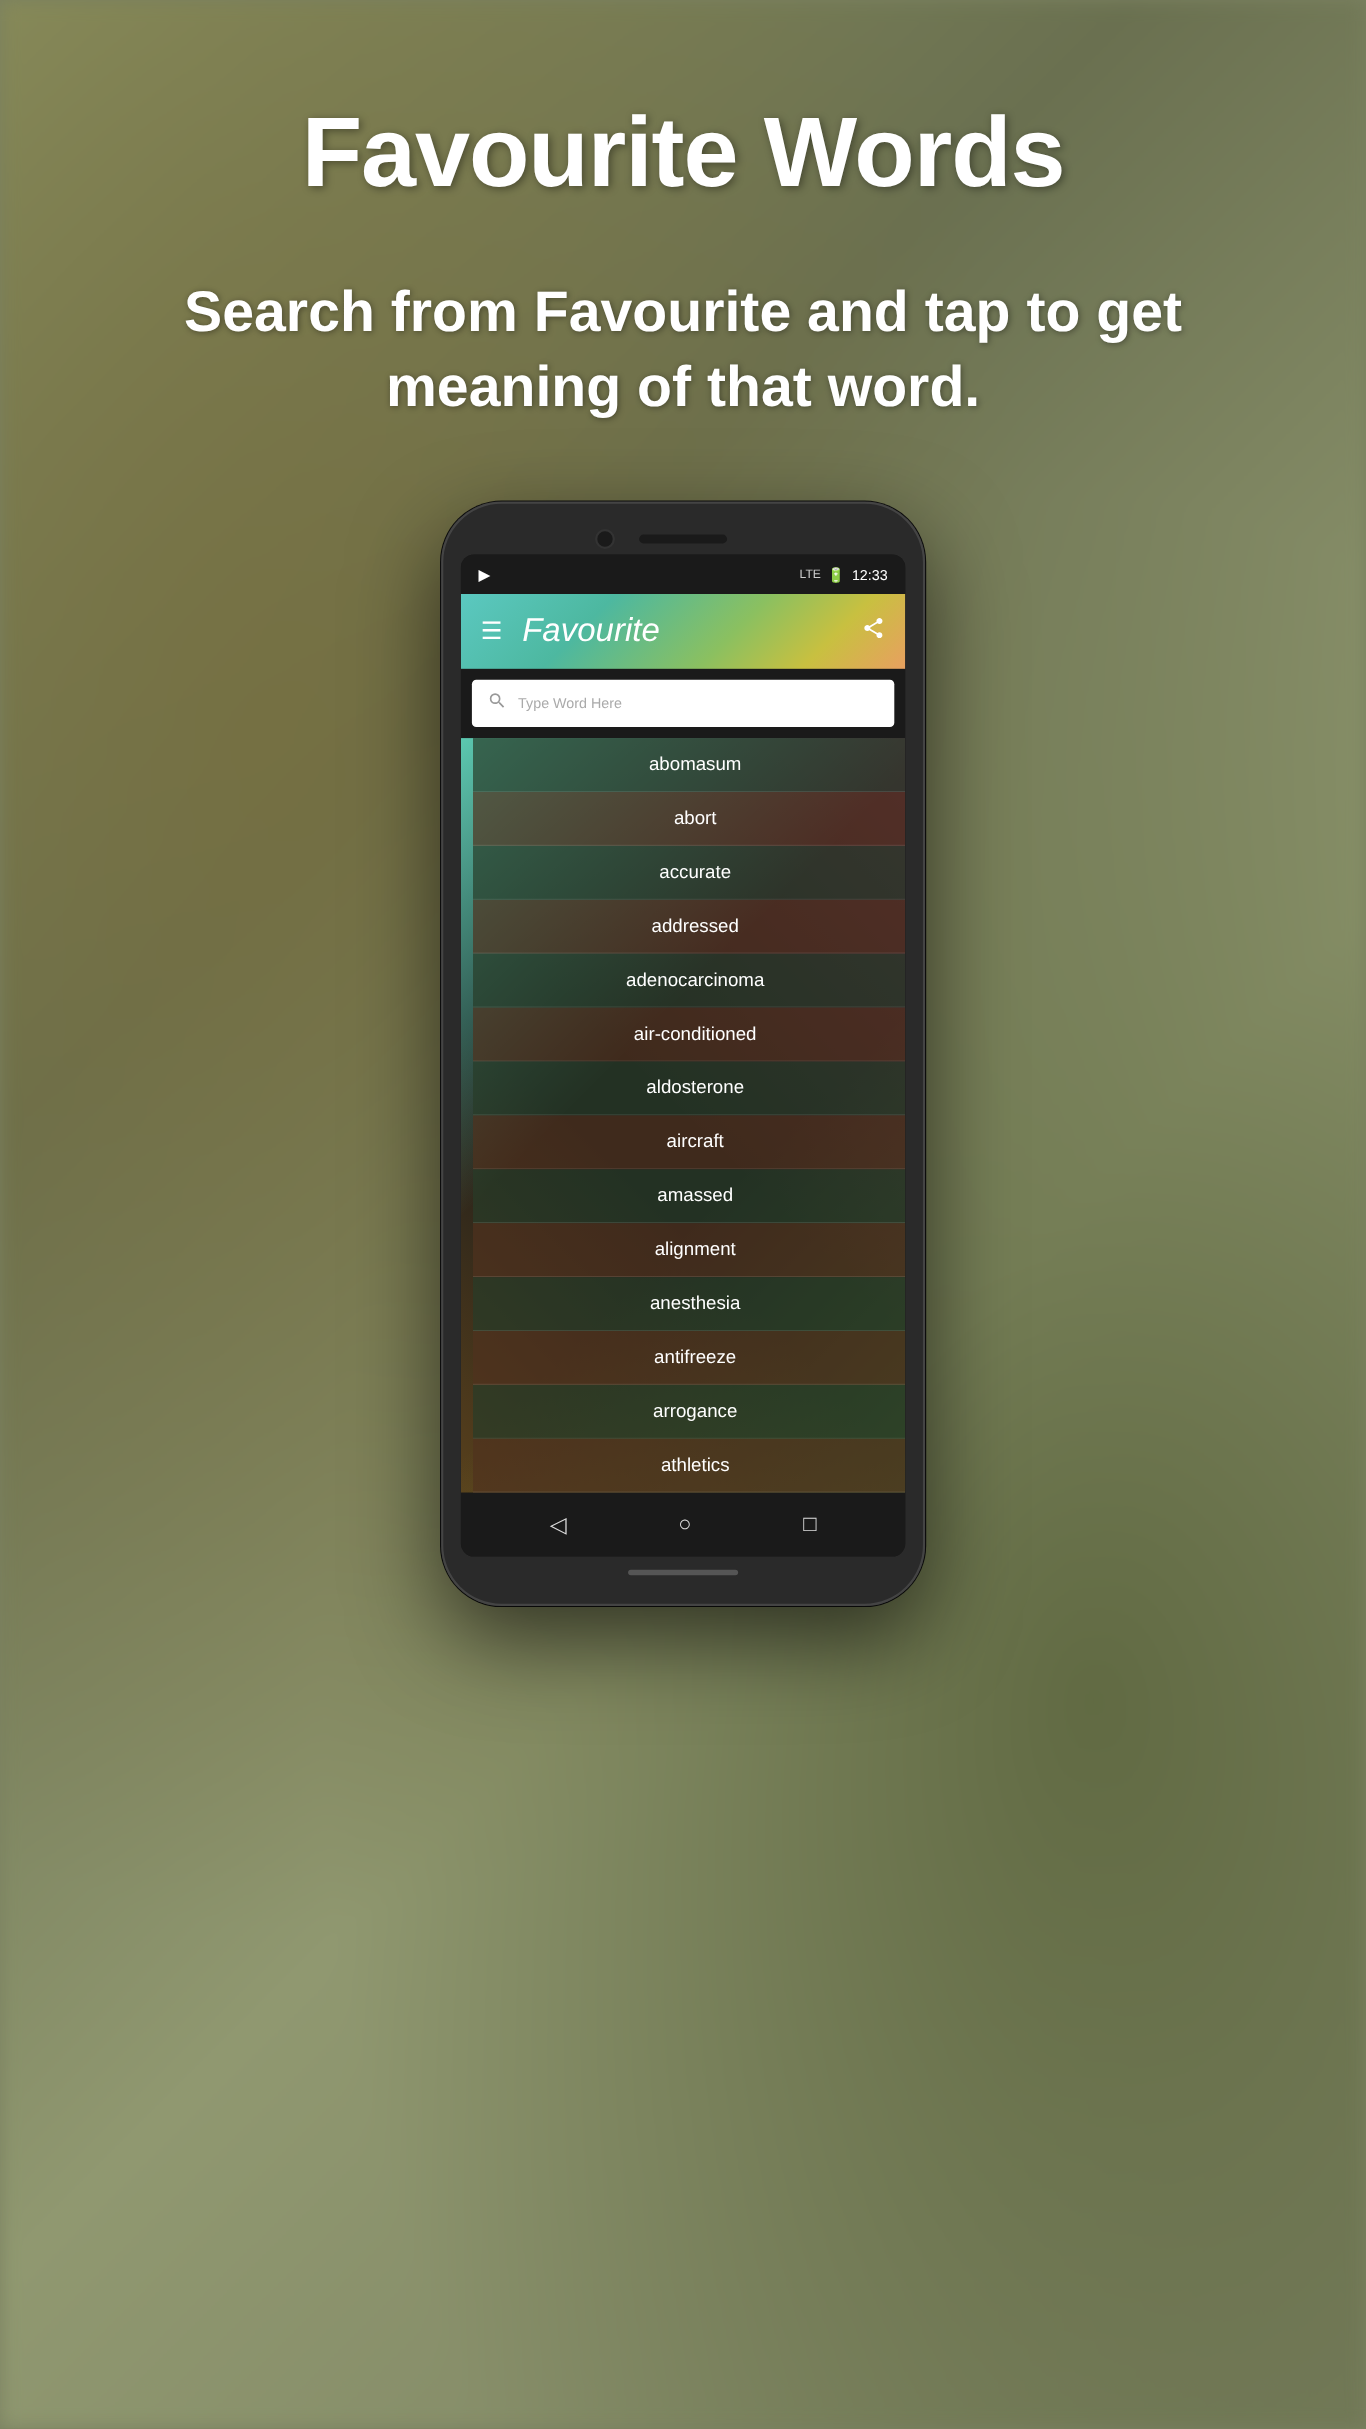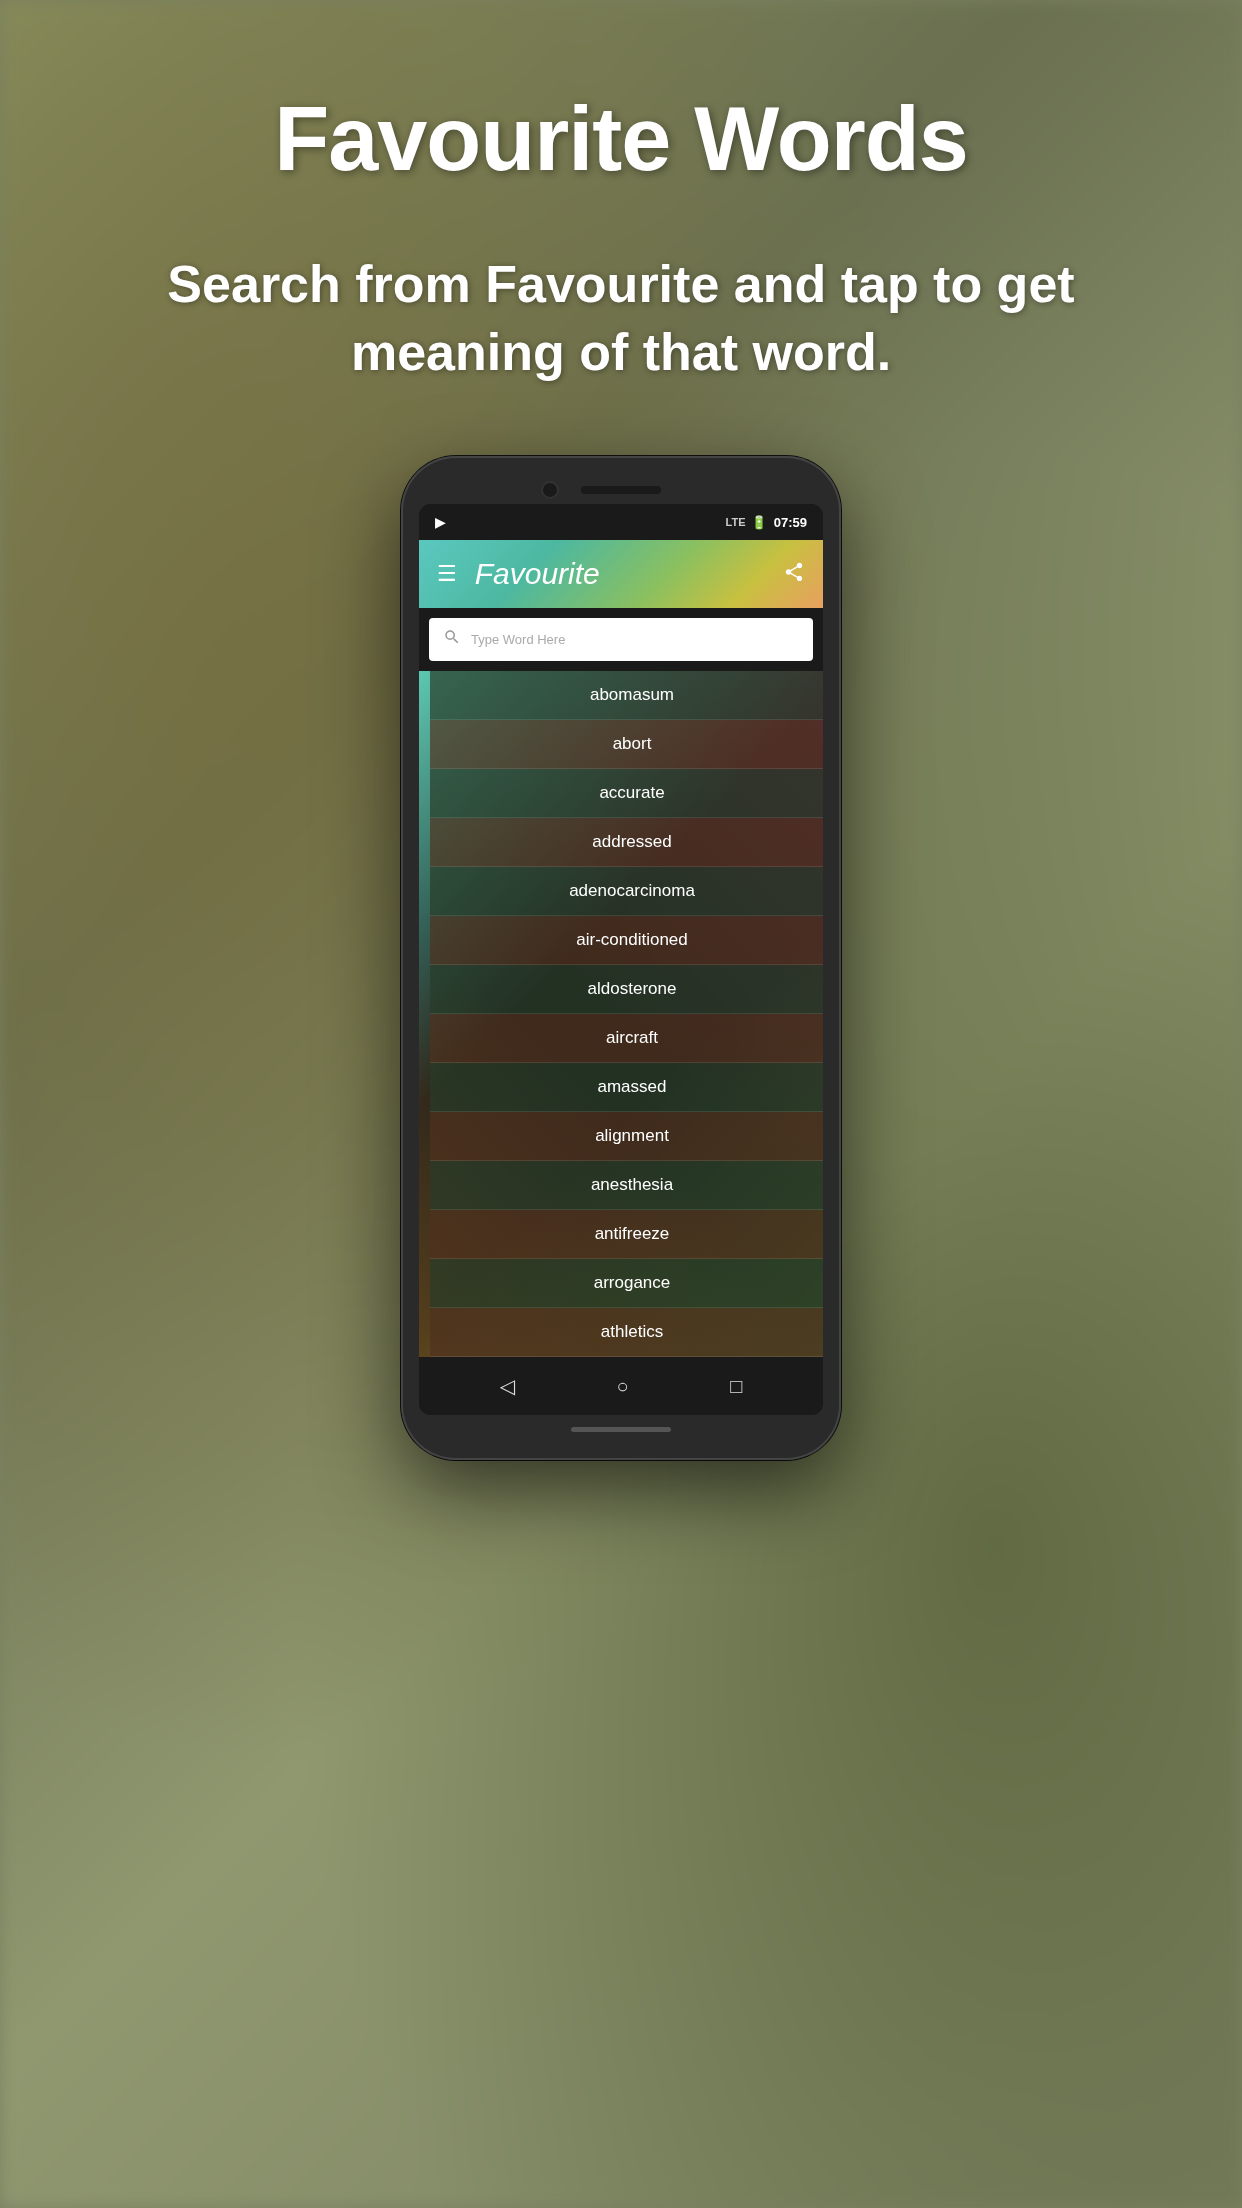--- a/index.html
+++ b/index.html
@@ -119,21 +119,20 @@
       color: white;
       font-size: 14px;
     }
 
     .status-right {
       display: flex;
       align-items: center;
       gap: 6px;
       color: white;
       font-size: 13px;
-      font-weight: bold;
     }
 
     .status-signal {
       font-size: 11px;
       color: #ccc;
     }
 
     
     .app-bar {
       background: linear-gradient(135deg, #5bc8c0 0%, #4db8a0 30%, #8bc060 60%, #c8c040 80%, #e8a060 100%);
@@ -277,21 +276,21 @@
         <div class="phone-speaker"></div>
       </div>
 
       <div class="phone-screen">
 
         <div class="status-bar">
           <span class="status-play">▶</span>
           <div class="status-right">
             <span class="status-signal">LTE</span>
             <span>🔋</span>
-            <span>07:59</span>
+            <span>12:33</span>
           </div>
         </div>
 
         <div class="app-bar">
           <span class="app-bar-menu">☰</span>
           <span class="app-bar-title">Favourite</span>
           <span class="app-bar-share">
             
             <svg width="22" height="22" viewBox="0 0 24 24" fill="white">
               <path d="M18 16.08c-.76 0-1.44.3-1.96.77L8.91 12.7c.05-.23.09-.46.09-.7s-.04-.47-.09-.7l7.05-4.11c.54.5 1.25.81 2.04.81 1.66 0 3-1.34 3-3s-1.34-3-3-3-3 1.34-3 3c0 .24.04.47.09.7L8.04 9.81C7.5 9.31 6.79 9 6 9c-1.66 0-3 1.34-3 3s1.34 3 3 3c.79 0 1.5-.31 2.04-.81l7.12 4.16c-.05.21-.08.43-.08.65 0 1.61 1.31 2.92 2.92 2.92s2.92-1.31 2.92-2.92c0-1.61-1.31-2.92-2.92-2.92z"></path>

